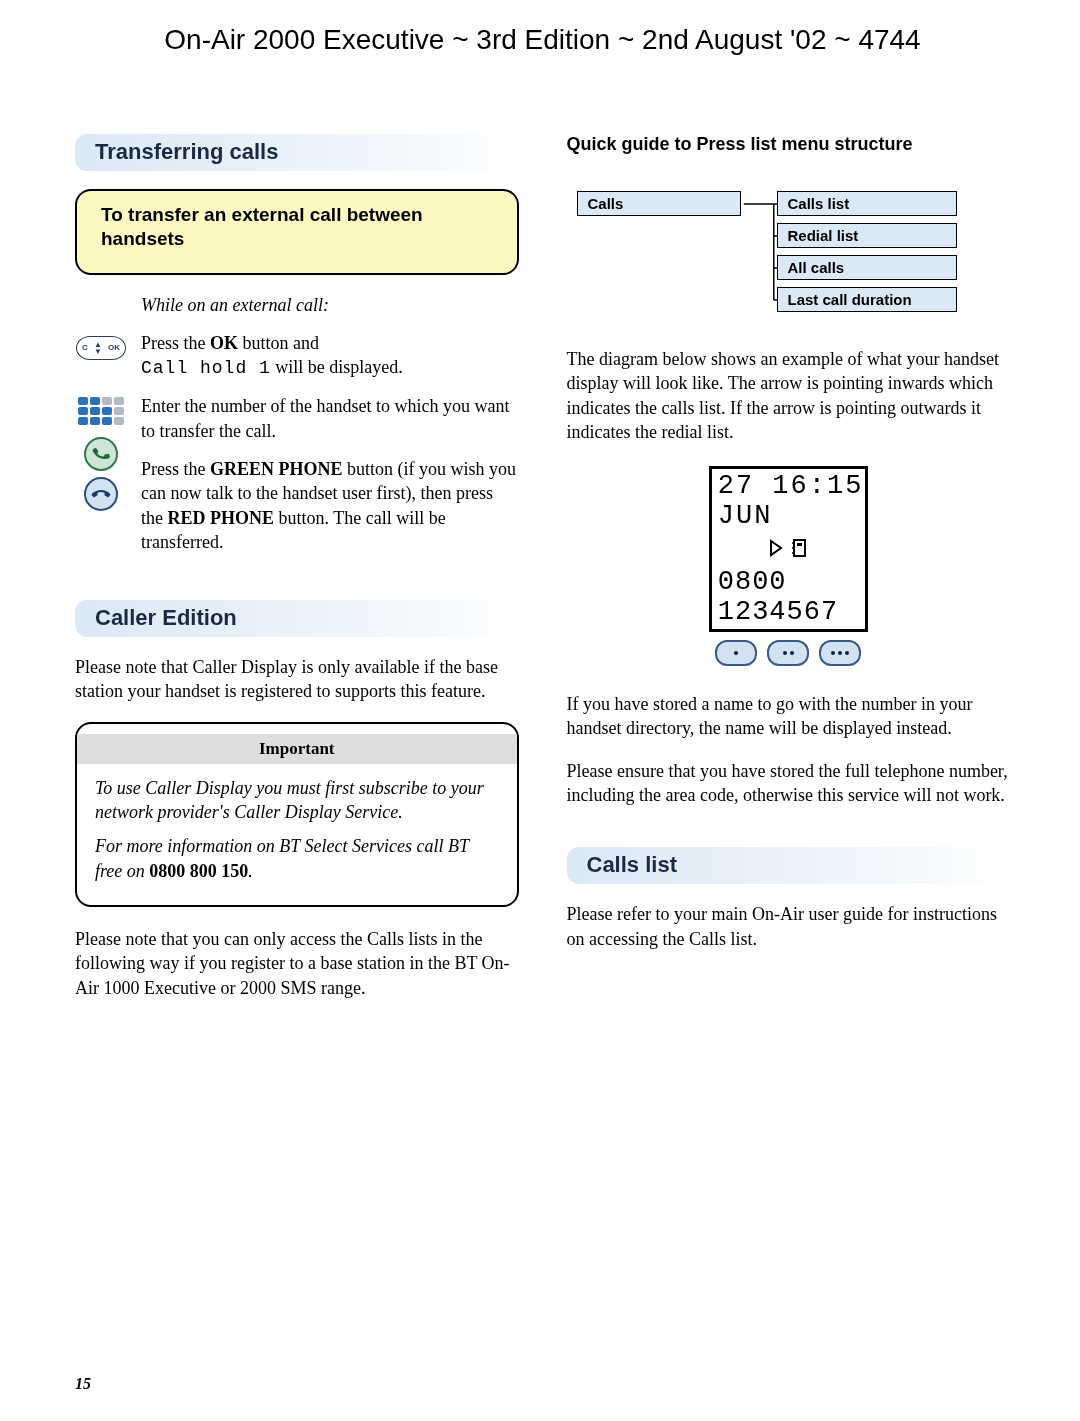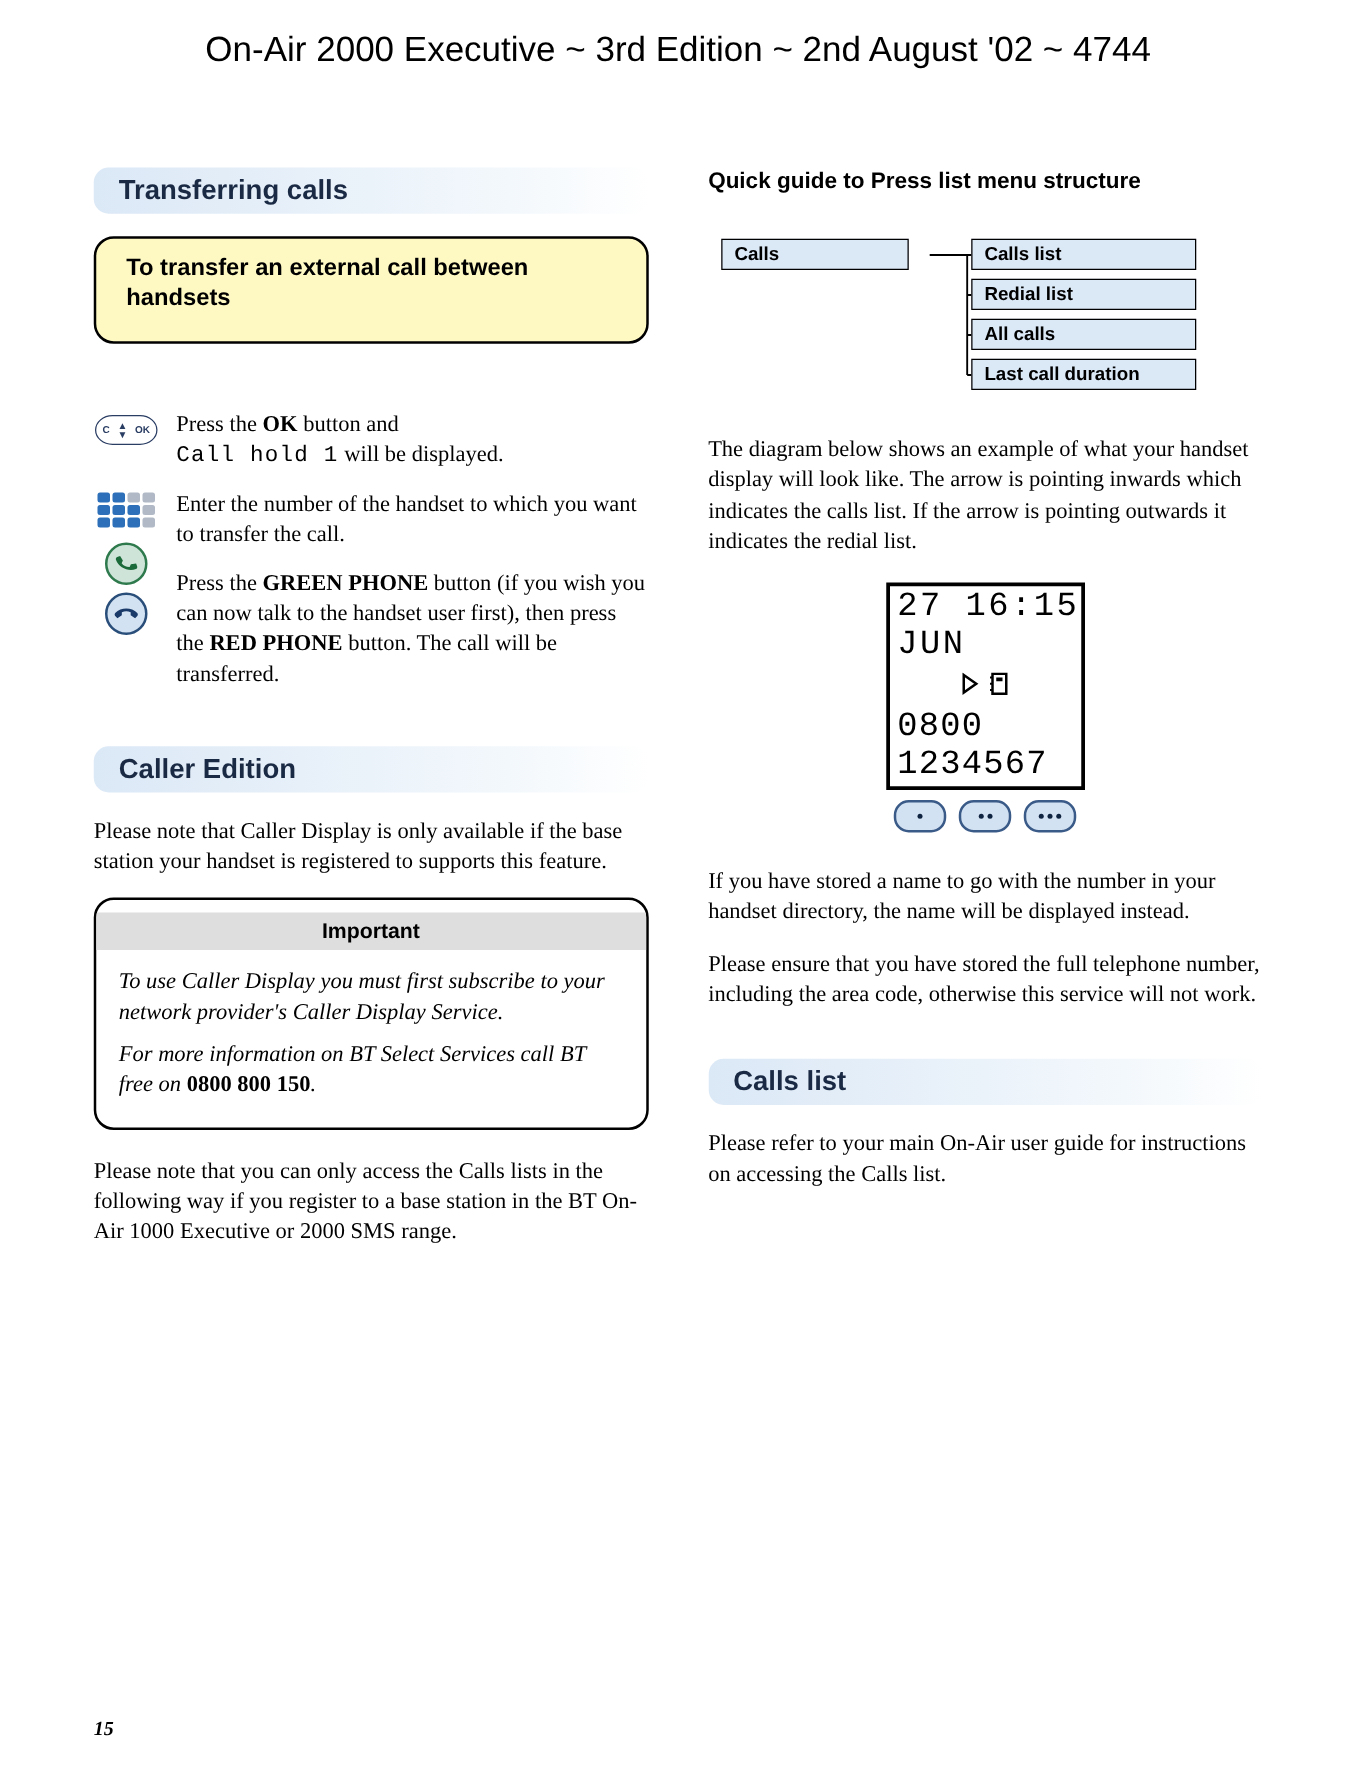--- a/index.html
+++ b/index.html
@@ -66,21 +66,21 @@
     padding: 0 18px 12px 18px;
     margin: 18px 0 20px 0;
     background: #fff;
     box-sizing: border-box;
     overflow: hidden;
   }
   .imp-title {
     background: #dedede;
     margin: 10px -18px 12px -18px;
     text-align: center;
-    font-family: Liberation Sans, sans-serif;
+    font-family: Liberation Serif, serif;
     font-weight: bold;
     font-size: 17px;
     padding: 5px 0;
   }
   .callout-imp p {
     font-style: italic;
     font-size: 18px;
     line-height: 1.35;
     margin: 0 0 10px 0;
   }
@@ -163,21 +163,21 @@
     position:absolute;
     border:1.5px solid #000;
     background:#dbe8f6;
     font-family:'Trebuchet MS',Arial,sans-serif;
     font-weight:bold;
     font-size:15px;
     padding:3px 10px;
     box-sizing:border-box;
     white-space:nowrap;
   }
-  .tree .root { left:0; top:0; width:150px; }
+  .tree .root { left:0; top:0; width:164px; }
   .tree .leaf { left:200px; width:180px; }
   .tree .l1 { top:0; }
   .tree .l2 { top:32px; }
   .tree .l3 { top:64px; }
   .tree .l4 { top:96px; }
   .tree svg.lines {
     position:absolute; left:0; top:0; width:100%; height:100%;
     pointer-events:none;
   }
 
@@ -230,20 +230,23 @@
     <div class="col">
       <div class="h2-pill">Transferring calls</div>
 
       <div class="callout headed" style="padding-bottom:12px;">
         <div class="callout-head">To transfer an external call between handsets</div>
       </div>
 
       <div class="steps">
         <div class="step">
           <div class="icon"></div>
+          <div class="txt">
+              <span class="lead">While on an external call:</span>
+            </div>
         </div>
         <div class="step" style="margin-top:-14px;">
           <div class="icon">
             <div class="nav-oval">
               <span class="c">C</span>
               <span class="mid">
                   <span>▲</span>
                   <span>▼</span>
                 </span>
               <span class="ok">OK</span>

